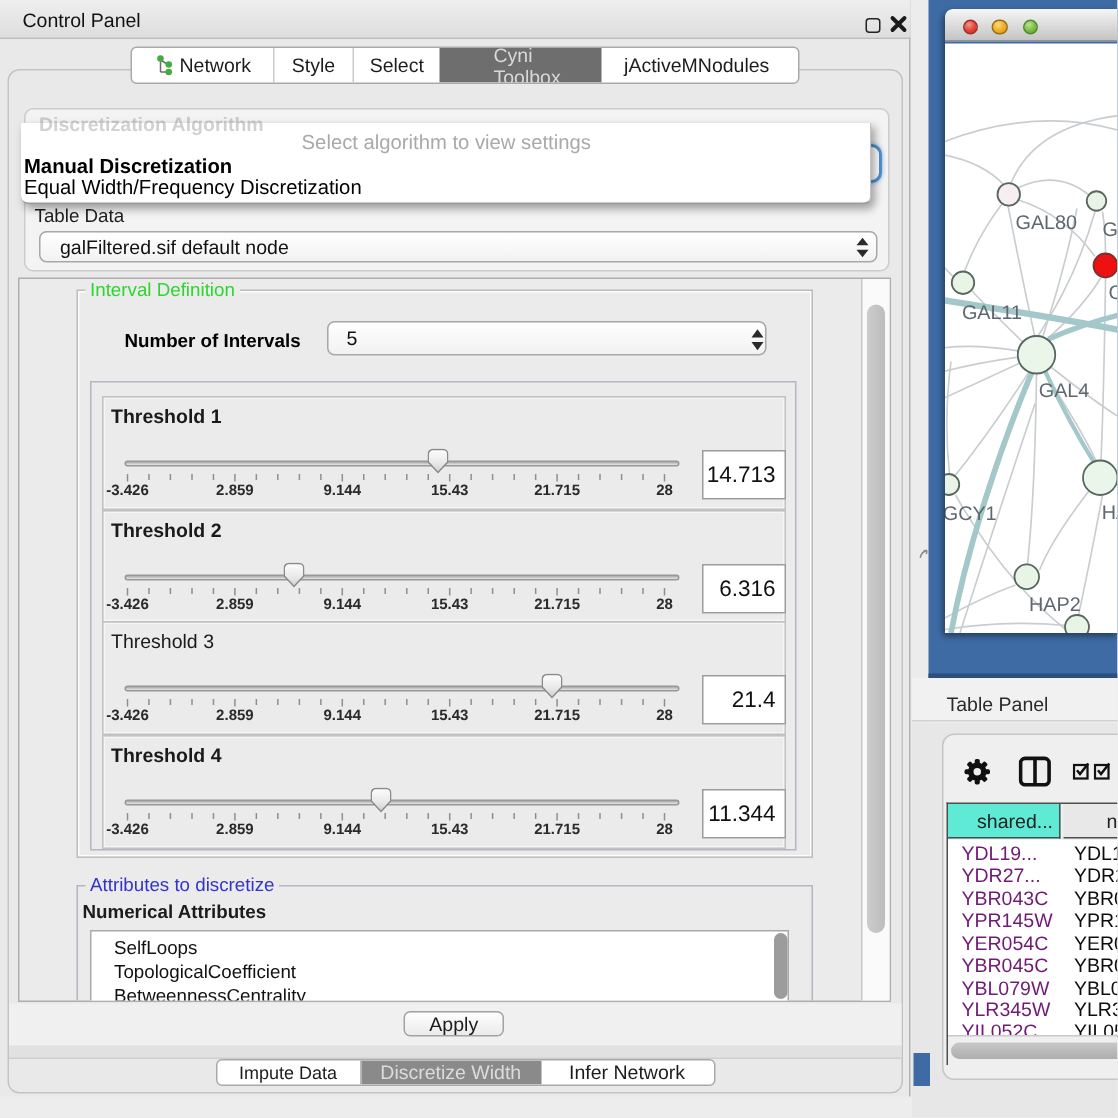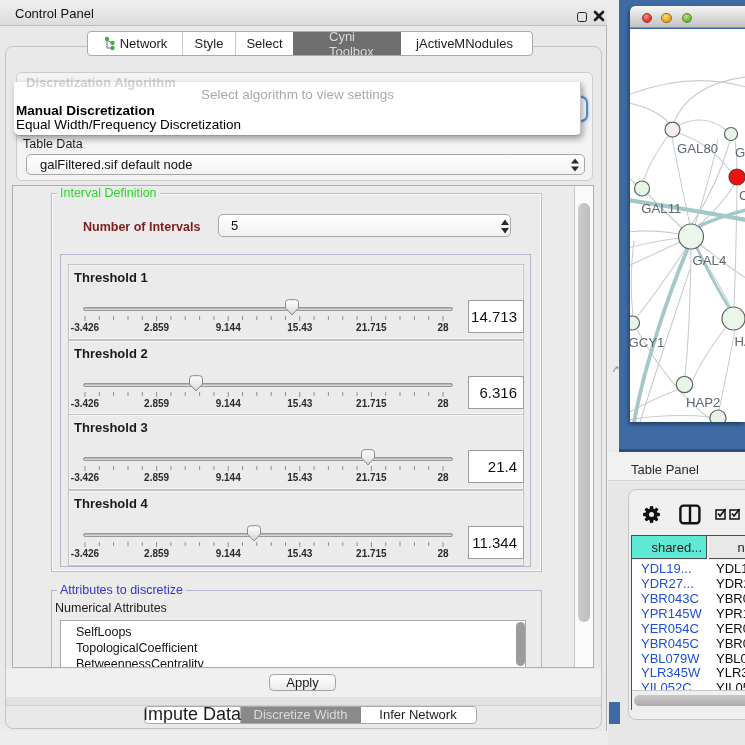--- a/index.html
+++ b/index.html
@@ -47,21 +47,21 @@
 <svg class="abs" style="left:570px;top:157.5px;" width="10" height="14" viewBox="0 0 10 14">
     <path d="M5 0.5 L9 5.5 L1 5.5 Z" fill="#2a2a2a"></path>
     <path d="M5 13.5 L9 8.5 L1 8.5 Z" fill="#2a2a2a"></path>
   </svg>
 
 <div class="abs" style="left:12px;top:185px;width:582px;height:483px;background:#ebebeb;border:1px solid #aeaeae;overflow:hidden;" id="vp">
 
   <div class="abs" style="left:38px;top:6.5px;width:491px;height:379px;border:1px solid #bdbdbd;box-shadow:inset 0 0 0 1px #fdfdfd;"></div>
   <div class="abs" style="left:44px;top:0px;padding:0 3px;background:#ebebeb;font-size:12.5px;color:#2fd52f;">Interval Definition</div>
 
-  <div class="abs" style="left:70px;top:34px;font-size:12.5px;font-weight:bold;color:#7f1d1d;">Number of Intervals</div>
+  <div class="abs" style="left:70px;top:34px;font-size:12.5px;font-weight:bold;color:#000000;">Number of Intervals</div>
   <div class="abs" style="left:205px;top:28px;width:293px;height:23px;background:linear-gradient(#ffffff,#f1f1f1);border:1px solid #a8a8a8;border-radius:5px;"></div>
   <div class="abs" style="left:218px;top:32px;font-size:13px;color:#111;">5</div>
   <svg class="abs" style="left:487px;top:32.5px;" width="10" height="15" viewBox="0 0 10 15">
       <path d="M5 0.5 L9 6 L1 6 Z" fill="#2a2a2a"></path>
       <path d="M5 14.5 L9 9 L1 9 Z" fill="#2a2a2a"></path>
     </svg>
 
   <div class="abs" style="left:47px;top:67.5px;width:471px;height:313px;border:1px solid #b5b5c5;"></div>
 
   <div class="abs" style="left:55px;top:78.0px;width:456px;height:75.5px;border:1px solid #c2c2c2;box-shadow:inset 0 0 0 1px #f6f6f6;"></div>
@@ -154,21 +154,21 @@
         <linearGradient id="thg153" x1="0" y1="0" x2="0" y2="1">
           <stop offset="0" stop-color="#fdfdfd"></stop>
           <stop offset="0.6" stop-color="#e8e8e8"></stop>
           <stop offset="1" stop-color="#cfcfcf"></stop>
         </linearGradient>
       </defs>
 <path d="M3.5 0.7 h7 a3 3 0 0 1 3 3 v5.3 L7 16 L0.5 9 v-5.3 a3 3 0 0 1 3-3 z" fill="url(#thg153)" stroke="#8a8a8a" stroke-width="1"></path>
     </svg>
 <div class="abs" style="left:455px;top:189.5px;width:56px;height:33px;background:#ffffff;border:1px solid #9c9c9c;font-size:15px;color:#111;text-align:right;line-height:31px;padding-right:6px;">6.316</div>
 <div class="abs" style="left:55px;top:228.0px;width:456px;height:75.5px;border:1px solid #c2c2c2;box-shadow:inset 0 0 0 1px #f6f6f6;"></div>
-<div class="abs" style="left:61px;top:234.0px;font-size:13px;font-weight:bold;color:#1a1a1a;">Threshold 3</div>
+<div class="abs" style="left:61px;top:234.0px;font-size:13px;font-weight:normal;color:#1a1a1a;">Threshold 3</div>
 <div class="abs" style="left:70px;top:271.0px;width:370px;height:4px;background:linear-gradient(#a9a9a9,#e6e6e6);border:1px solid #989898;border-radius:2px;"></div>
 <svg class="abs" style="left:0;top:280.0px;" width="460" height="6" viewBox="0 0 460 6">
       <line x1="72.0" y1="0" x2="72.0" y2="5" stroke="#8f8f8f" stroke-width="1"></line>
       <line x1="86.3" y1="0" x2="86.3" y2="4" stroke="#8f8f8f" stroke-width="1"></line>
       <line x1="100.6" y1="0" x2="100.6" y2="4" stroke="#8f8f8f" stroke-width="1"></line>
       <line x1="115.0" y1="0" x2="115.0" y2="4" stroke="#8f8f8f" stroke-width="1"></line>
       <line x1="129.3" y1="0" x2="129.3" y2="4" stroke="#8f8f8f" stroke-width="1"></line>
       <line x1="143.6" y1="0" x2="143.6" y2="5" stroke="#8f8f8f" stroke-width="1"></line>
       <line x1="157.9" y1="0" x2="157.9" y2="4" stroke="#8f8f8f" stroke-width="1"></line>
       <line x1="172.2" y1="0" x2="172.2" y2="4" stroke="#8f8f8f" stroke-width="1"></line>
@@ -252,35 +252,35 @@
           <stop offset="0.6" stop-color="#e8e8e8"></stop>
           <stop offset="1" stop-color="#cfcfcf"></stop>
         </linearGradient>
       </defs>
 <path d="M3.5 0.7 h7 a3 3 0 0 1 3 3 v5.3 L7 16 L0.5 9 v-5.3 a3 3 0 0 1 3-3 z" fill="url(#thg304)" stroke="#8a8a8a" stroke-width="1"></path>
     </svg>
 <div class="abs" style="left:455px;top:340.0px;width:56px;height:33px;background:#ffffff;border:1px solid #9c9c9c;font-size:15px;color:#111;text-align:right;line-height:31px;padding-right:6px;">11.344</div>
 
   <div class="abs" style="left:38px;top:404px;width:491px;height:110px;border:1px solid #b5b5c5;"></div>
   <div class="abs" style="left:44px;top:397px;padding:0 3px;background:#ebebeb;font-size:12.5px;color:#3333cc;">Attributes to discretize</div>
-  <div class="abs" style="left:42px;top:415px;font-size:12.5px;font-weight:normal;color:#1c1c1c;">Numerical Attributes</div>
+  <div class="abs" style="left:42px;top:415px;font-size:12.5px;font-weight:bold;color:#1c1c1c;">Numerical Attributes</div>
   <div class="abs" style="left:47px;top:434px;width:466px;height:49px;background:#ffffff;border:1px solid #a9a9a9;"></div>
   <div class="abs" style="left:63px;top:438px;font-size:12.5px;color:#111;line-height:16.2px;">SelfLoops<br>TopologicalCoefficient<br>BetweennessCentrality</div>
   <div class="abs" style="left:503px;top:436px;width:9px;height:44px;background:#9c9c9c;border-radius:5px;"></div>
 
   <div class="abs" style="left:561px;top:0;width:21px;height:483px;background:#fafafa;border-left:1px solid #c6c6c6;"></div>
   <div class="abs" style="left:565px;top:17px;width:12px;height:419px;background:linear-gradient(90deg,#cccccc,#bdbdbd);border-radius:6px;"></div>
 </div>
 
 <div class="abs" style="left:6px;top:669px;width:595px;height:28px;background:#f0f0f0;"></div>
 <div class="abs" style="left:269px;top:673.5px;width:67px;height:17.5px;background:linear-gradient(#fefefe,#ebebeb);border:1px solid #a2a2a2;border-radius:4.5px;text-align:center;font-size:13px;color:#1c1c1c;line-height:16px;">Apply</div>
 <div class="abs" style="left:6px;top:697px;width:595px;height:9px;background:#e1e1e1;border-bottom:1px solid #cfcfcf;"></div>
 
 <div class="abs" style="left:143.5px;top:705.5px;width:333px;height:18.5px;background:#ffffff;border:1px solid #a9a9a9;border-radius:4px;overflow:hidden;display:flex;">
-  <div style="width:96px;display:flex;align-items:center;justify-content:center;border-right:1px solid #b9b9b9;font-size:18px;color:#1c1c1c;white-space:nowrap;">Impute Data</div>
+  <div style="width:96px;display:flex;align-items:center;justify-content:center;border-right:1px solid #b9b9b9;font-size:12px;color:#1c1c1c;white-space:nowrap;">Impute Data</div>
   <div style="width:120px;display:flex;align-items:center;justify-content:center;font-size:13px;background:#8a8a8a;color:#dcdcdc;white-space:nowrap;">Discretize Width</div>
   <div style="flex:1;display:flex;align-items:center;justify-content:center;font-size:13px;color:#1c1c1c;white-space:nowrap;">Infer Network</div>
 </div>
 
 <div class="abs" style="left:14px;top:82px;width:567px;height:54px;background:#ffffff;border-bottom:1px solid #9a9a9a;border-right:1px solid #c2c2c2;border-radius:0 0 5px 5px;box-shadow:2px 3px 6px rgba(0,0,0,0.35);z-index:40;"></div>
 <div class="abs" style="left:26px;top:75px;font-size:13px;font-weight:bold;color:rgba(70,70,70,0.25);z-index:41;">Discretization Algorithm</div>
 <div class="abs" style="left:14px;top:87px;width:567px;text-align:center;font-size:13.5px;color:#a9a9a9;z-index:41;">Select algorithm to view settings</div>
 <div class="abs" style="left:16px;top:103px;font-size:13.5px;font-weight:bold;color:#000;z-index:41;">Manual Discretization</div>
 <div class="abs" style="left:16px;top:116.5px;font-size:13.5px;color:#000;z-index:41;">Equal Width/Frequency Discretization</div>
 
@@ -383,18 +383,18 @@
   </svg>
 <svg class="abs" style="left:728.5px;top:508px;z-index:5" width="12" height="12" viewBox="0 0 12 12">
     <rect x="1" y="2" width="9" height="9" fill="none" stroke="#111" stroke-width="1.5"></rect>
     <path d="M3 5.5 L5 8 L10.5 1" stroke="#111" stroke-width="1.7" fill="none"></path>
   </svg>
 
 <div class="abs" style="left:631px;top:534.5px;width:114px;height:175px;border-top:1.6px solid #4e4e4e;border-left:1.6px solid #4e4e4e;overflow:hidden;">
   <div style="position:absolute;left:0;top:0;width:75px;height:23px;background:#5eead4;border-right:1.6px solid #4e4e4e;border-bottom:1.6px solid #4e4e4e;text-align:right;padding-right:4px;font-size:13px;color:#222;line-height:23px;">shared...</div>
   <div style="position:absolute;left:76.6px;top:0;width:40px;height:23px;background:#e8e8e8;border-bottom:1.6px solid #4e4e4e;font-size:13px;color:#222;line-height:23px;padding-left:29px;">n</div>
   <div style="position:absolute;left:0;top:24.6px;width:114px;height:132px;background:#ffffff;">
-    <div style="position:absolute;left:9px;top:2px;font-size:13px;color:#1d4ed8;line-height:14.9px;">YDL19...<br>YDR27...<br>YBR043C<br>YPR145W<br>YER054C<br>YBR045C<br>YBL079W<br>YLR345W<br>YIL052C</div>
+    <div style="position:absolute;left:9px;top:2px;font-size:13px;color:#701a75;line-height:14.9px;">YDL19...<br>YDR27...<br>YBR043C<br>YPR145W<br>YER054C<br>YBR045C<br>YBL079W<br>YLR345W<br>YIL052C</div>
     <div style="position:absolute;left:84px;top:2px;font-size:13px;color:#0d0d0d;line-height:14.9px;white-space:nowrap;">YDL194W<br>YDR277C<br>YBR043C<br>YPR145W<br>YER054C<br>YBR045C<br>YBL079W<br>YLR345W<br>YIL052C</div>
   </div>
   <div style="position:absolute;left:0;top:154.5px;width:114px;height:20px;background:#efefef;border-top:1px solid #c9c9c9;"></div>
   <div style="position:absolute;left:2px;top:159.5px;width:111px;height:10.5px;background:linear-gradient(#c8c8c8,#adadad);border-radius:6px 0 0 6px;"></div>
 </div>
 
 </body></html>

